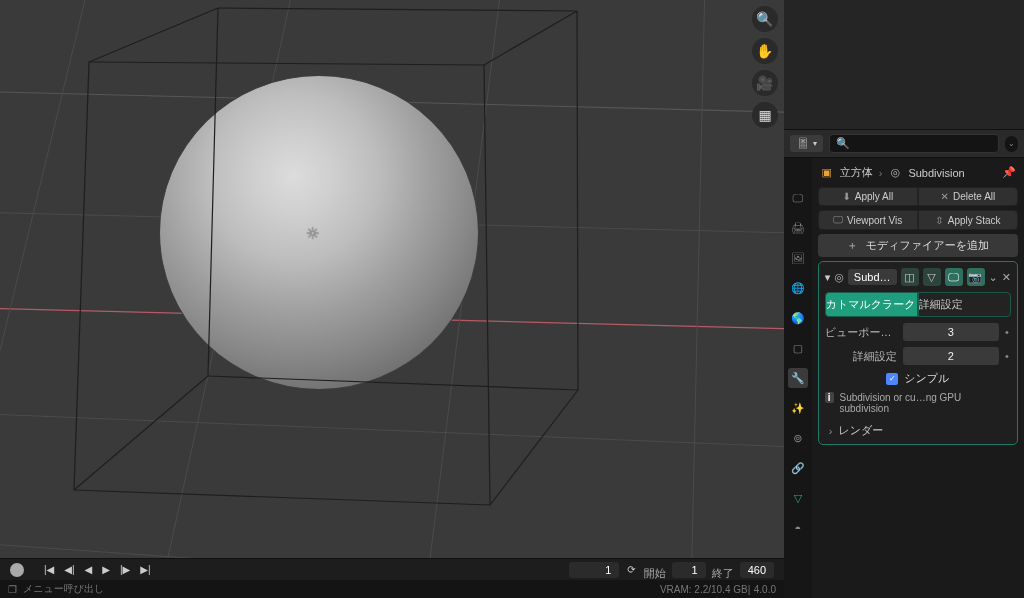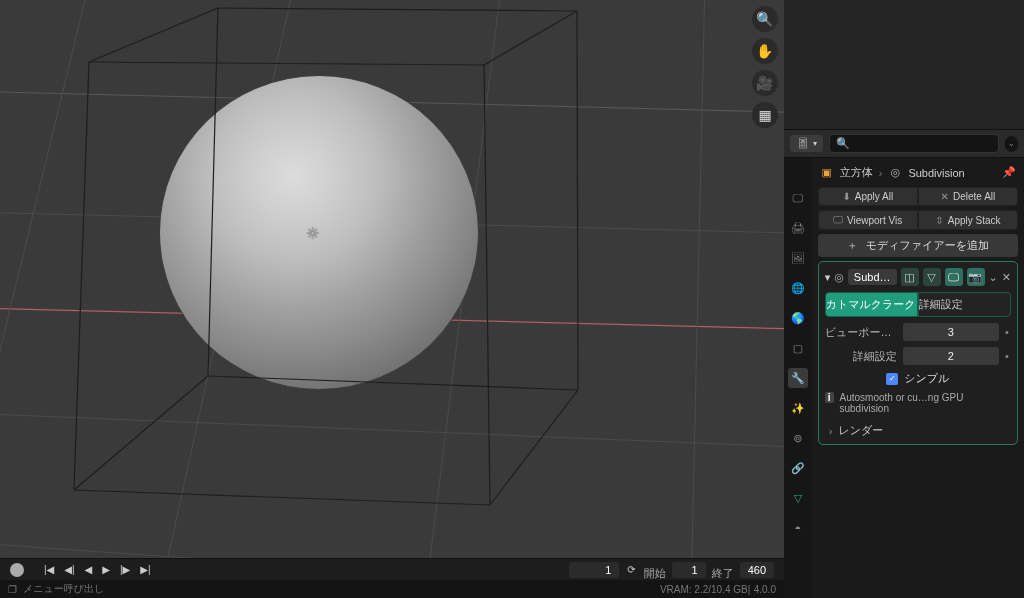--- a/index.html
+++ b/index.html
@@ -271,21 +271,21 @@
             <span class="dot">•</span>
           </div>
 
           <div class="check-row">
             <span class="box">✓</span>
             <span>シンプル</span>
           </div>
 
           <div class="info-line">
             <span class="iico">i</span>
-            <span>Autosmooth or cu…ng GPU subdivision</span>
+            <span>Subdivision or cu…ng GPU subdivision</span>
           </div>
 
           <div class="expander">
             <span class="chev">›</span>
             <span>レンダー</span>
           </div>
         </div>
 
       </div>
     </div>

